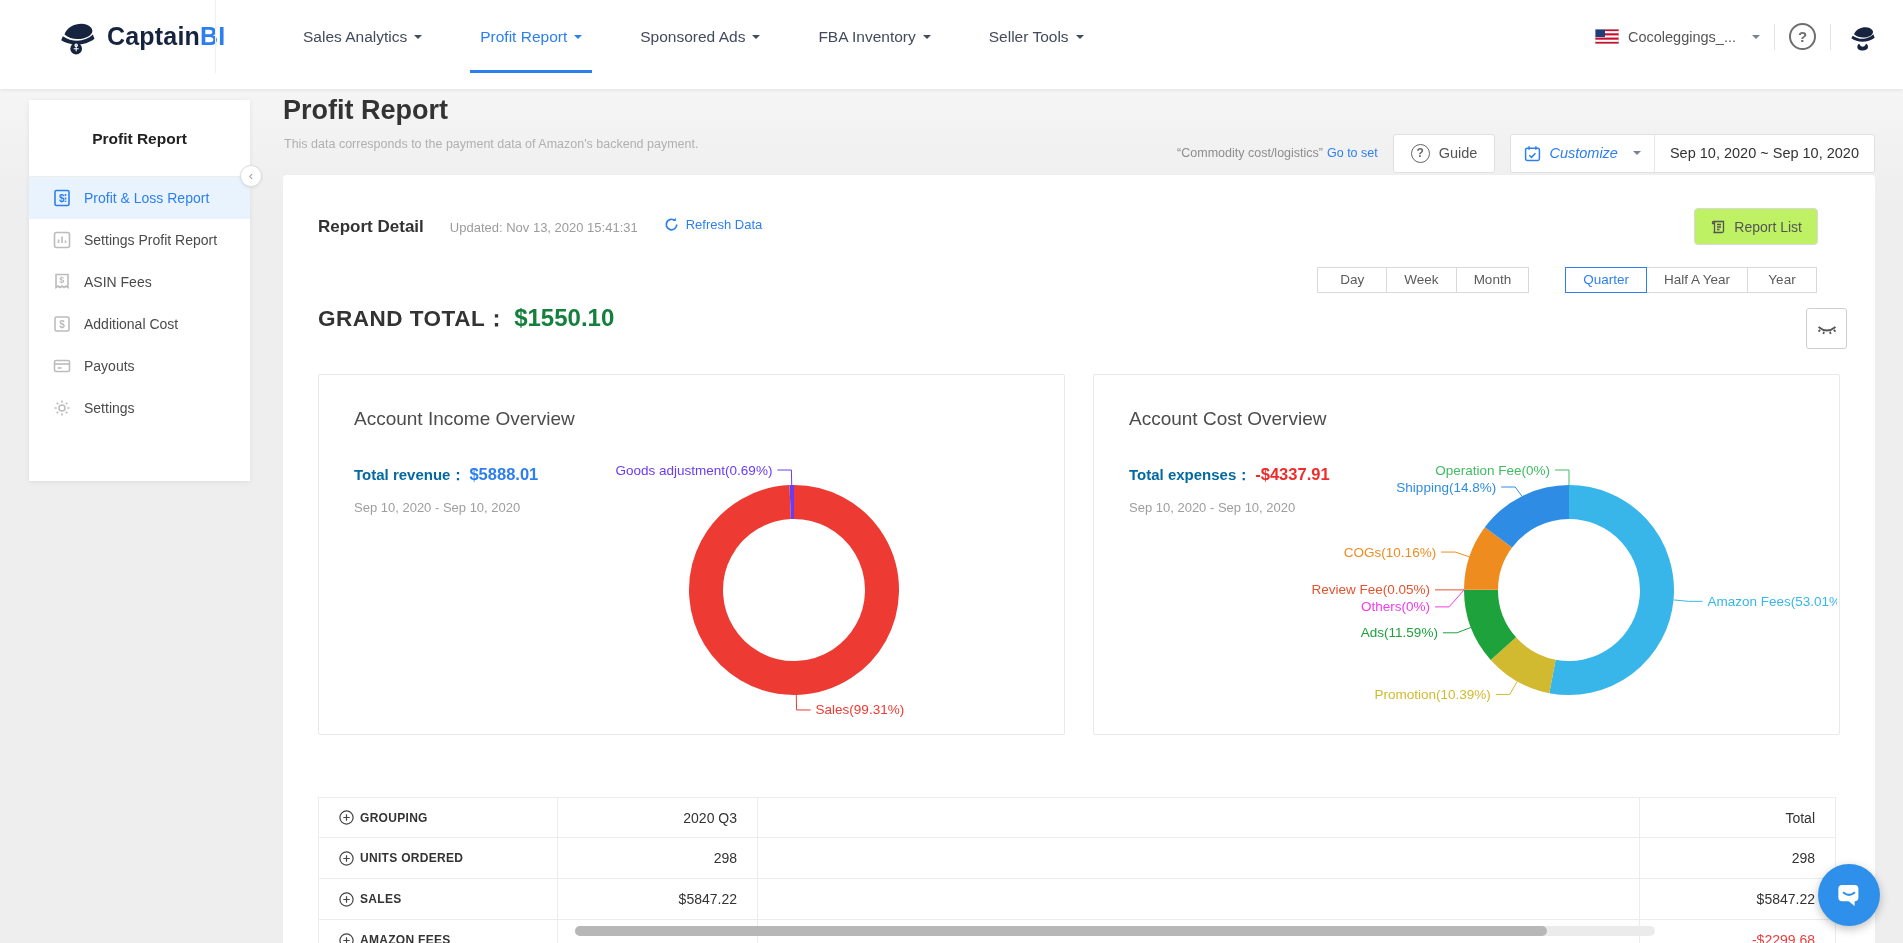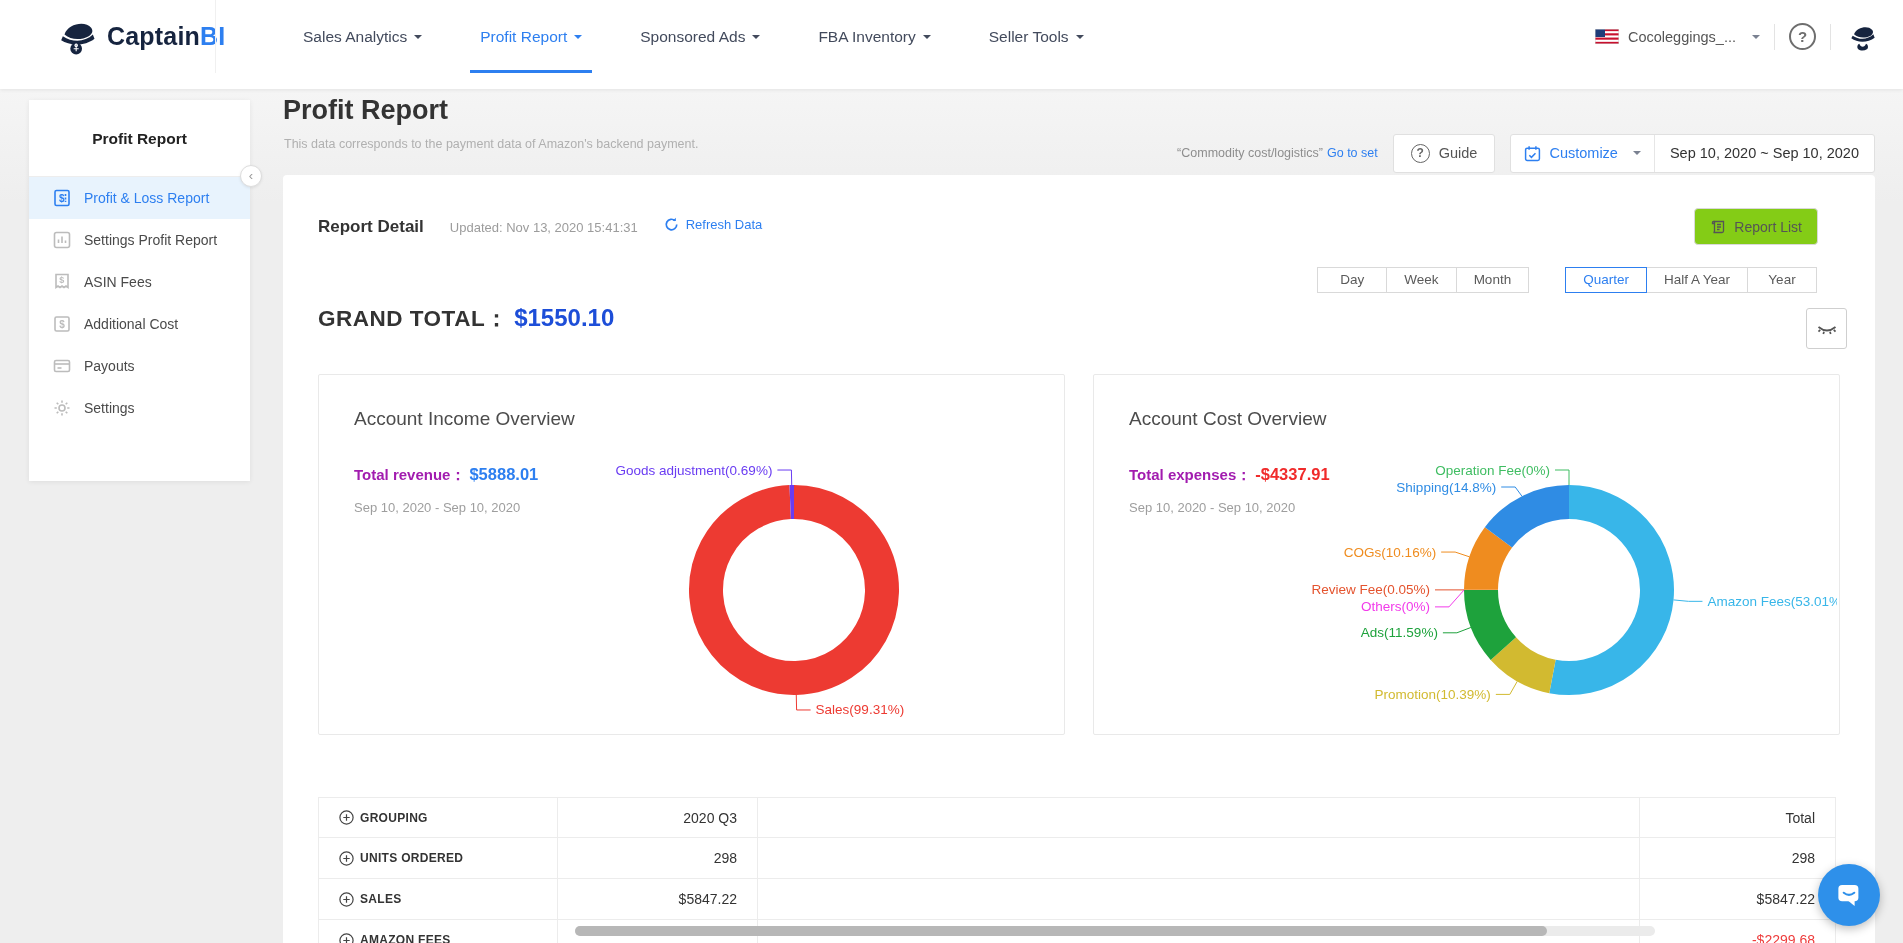--- a/index.html
+++ b/index.html
@@ -46,48 +46,48 @@
   .page-subtitle { position:absolute; left:284px; top:137px; font-size:12.5px; color:#b0b0b0; }
   .header-controls { position:absolute; right:28px; top:133px; height:40px; display:flex; align-items:center; gap:15px; }
   .commodity { font-size:12.5px; color:#8d8d8d; }
   .commodity a { color:#2d7ff0; text-decoration:none; margin-left:4px; cursor:pointer; }
   .guide-btn { height:39px; background:#fff; border:1px solid #e0e0e0; border-radius:3px; display:flex;
     align-items:center; gap:9px; padding:0 17px; font-size:14.5px; color:#555; cursor:pointer; }
   .guide-q { width:19px; height:19px; border-radius:50%; border:1.6px solid #666; color:#666; font-size:12px;
     font-weight:bold; display:flex; align-items:center; justify-content:center; }
   .customize-box { height:39px; background:#fff; border:1px solid #e0e0e0; border-radius:3px; display:flex; align-items:center; }
   .customize-left { display:flex; align-items:center; gap:8px; padding:10px 13px; color:#2d7ff0; font-size:14.5px;
-    cursor:pointer; height:100%; border-right:1px solid #e6e6e6; }
+    cursor:pointer; height:100%; border-right:1px solid #e6e6e6;font-style:italic; }
   .date-range { padding:0 15px; font-size:14.5px; color:#333; cursor:pointer; }
 
   
   .main-card { position:absolute; left:283px; top:175px; width:1592px; height:768px; background:#fff;
     border-radius:4px 4px 0 0; }
   .report-head { position:absolute; left:35px; top:42px; display:flex; align-items:baseline; gap:26px; }
   .report-title { font-size:17px; font-weight:bold; color:#333; }
   .updated { font-size:13px; color:#9c9c9c; }
   .refresh { display:flex; align-items:center; gap:7px; color:#2d7ff0; font-size:13px; cursor:pointer; }
   .report-list-btn { position:absolute; right:57px; top:33px; height:37px; border:1px solid #d9d9d9; border-radius:4px;
-    display:flex; align-items:center; gap:8px; padding:0 15px; font-size:14px; color:#555; background:#84cc16; cursor:pointer; }
+    display:flex; align-items:center; gap:8px; padding:0 15px; font-size:14px; color:#555; background:#bef264; cursor:pointer; }
   .tabs { position:absolute; right:58px; top:92px; display:flex; }
   .tab { min-width:70px; padding:0 17px; height:26px; line-height:24px; text-align:center; font-size:13.5px;
     color:#5a5a5a; background:#fff; border:1px solid #d9d9d9; margin-left:-1px; cursor:pointer; }
   .tab.active { color:#2d7ff0; border-color:#2d7ff0; z-index:2; position:relative;margin-left:36px; }
   .grand-total { position:absolute; left:35px; top:128px; display:flex; align-items:baseline; gap:6px; }
   .grand-total-label { font-size:22.5px; font-weight:bold; color:#333; letter-spacing:.5px; }
-  .grand-total-value { font-size:24px; font-weight:bold; color:#1d4ed8; }
+  .grand-total-value { font-size:24px; font-weight:bold; color:#15803d; }
   .eye-btn { position:absolute; right:28px; top:133px; width:41px; height:41px; border:1px solid #cfcfcf;
     border-radius:3px; background:#fff; display:flex; align-items:center; justify-content:center; cursor:pointer; }
 
   
   .chart-card { position:absolute; top:199px; width:747px; height:361px; border:1px solid #e9e9e9; border-radius:2px; background:#fff; }
   .chart-card.left { left:35px; } .chart-card.right { left:810px; }
   .chart-title { position:absolute; left:35px; top:33px; font-size:19px; color:#4c4c4c; }
   .chart-total { position:absolute; left:35px; top:90px; display:flex; align-items:baseline; gap:4px; }
-  .chart-total-label { font-size:15px; font-weight:bold; color:#a21caf; }
+  .chart-total-label { font-size:15px; font-weight:bold; color:#0369a1; }
   .chart-total-value { font-size:16.5px; font-weight:bold; }
   .chart-dates { position:absolute; left:35px; top:125px; font-size:13px; color:#9e9e9e; }
   .donut-wrap { position:absolute; right:2px; top:18px; width:580px; height:332px; }
   svg text { font-family:"Liberation Sans","DejaVu Sans",sans-serif; }
 
   
   .ptable { position:absolute; left:35px; top:622px; width:1518px; }
   .prow { display:grid; grid-template-columns:240px 200px 882px 196px; height:41px; border-bottom:1px solid #ececec; }
   .prow:first-child { border-top:1px solid #ececec; }
   .pcell { display:flex; align-items:center; font-size:14px; color:#333; border-right:1px solid #ececec; padding:0 20px; }

